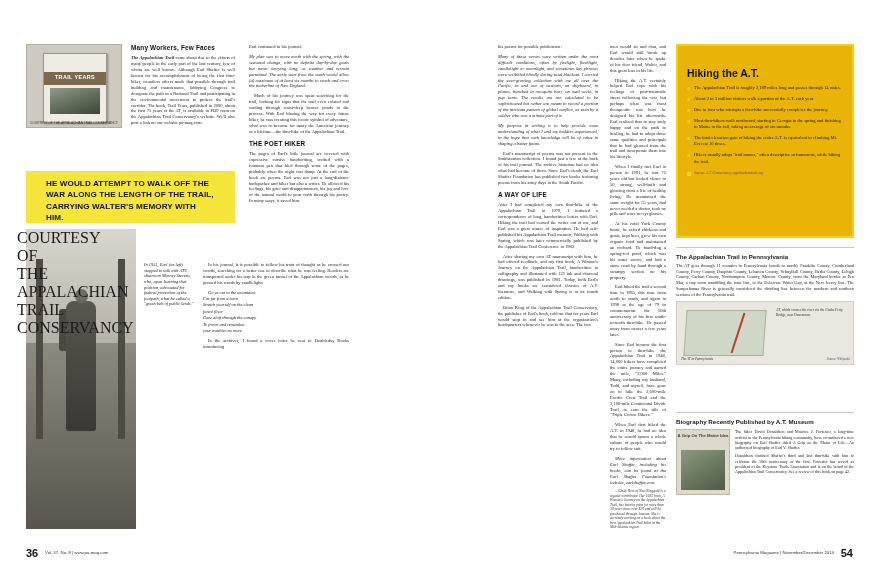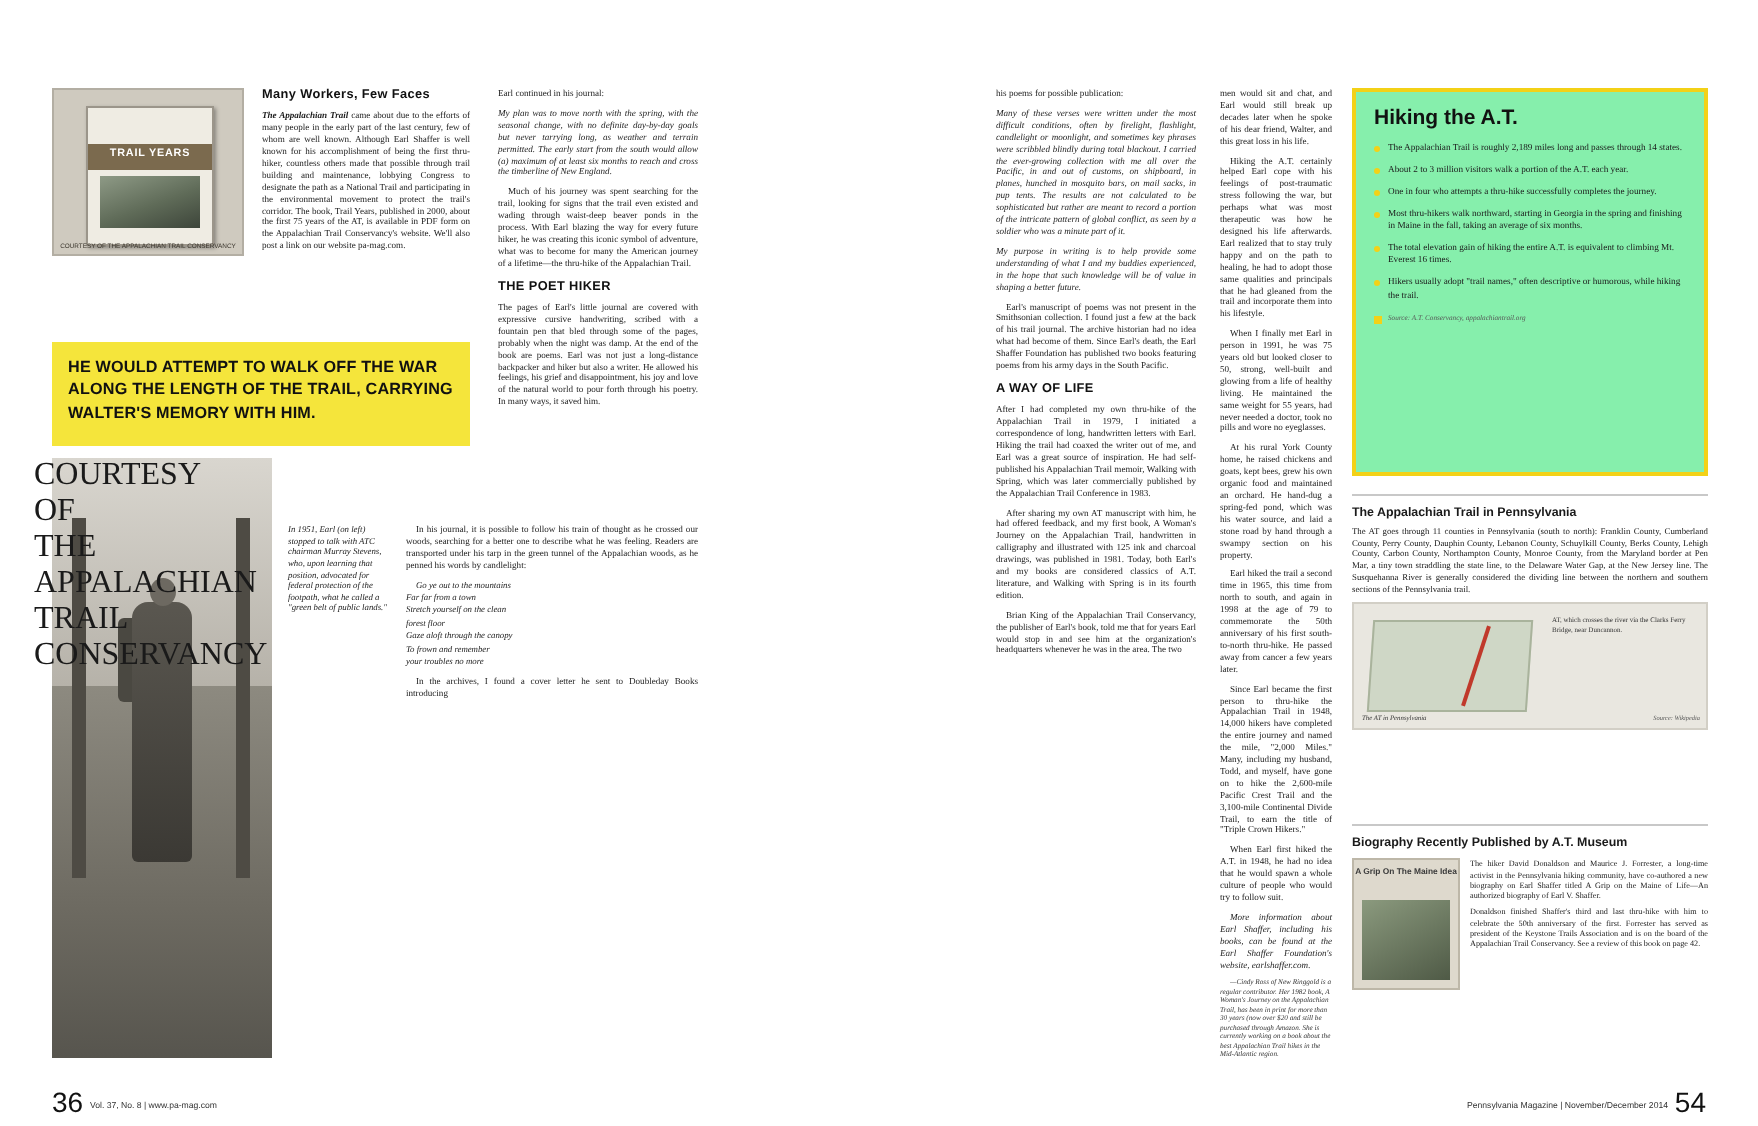--- a/index.html
+++ b/index.html
@@ -51,22 +51,22 @@
     position: absolute;
     bottom: 8px;
     font-family: "Liberation Sans", sans-serif;
     font-size: 4.3px;
     color: #333;
   }
   .folio {
     position: absolute;
     bottom: 4px;
     font-family: "Liberation Sans", sans-serif;
-    font-weight: normal;
-    font-size: 14px;
+    font-weight: bold;
+    font-size: 11px;
     color: #111;
   }
 
   
   #photo-book {
     position: absolute;
     left: 26px;
     top: 44px;
     width: 96px;
     height: 84px;
@@ -118,21 +118,21 @@
 
   
   #quote-band {
     position: absolute;
     left: 26px;
     top: 171px;
     width: 209px;
     height: 52px;
     background: #f5e53b;
     box-sizing: border-box;
-    padding: 7px 8px;
+    padding: 7px 20px;
   }
   #quote-band .qtext {
     font-family: "Liberation Sans", sans-serif;
     font-weight: bold;
     font-size: 8.1px;
     line-height: 1.42;
     color: #111;
     letter-spacing: .1px;
   }
 
@@ -190,22 +190,22 @@
 
   
   #sidebar-hiking {
     position: absolute;
     left: 676px;
     top: 44px;
     width: 178px;
     height: 194px;
     border: 2px solid #f3d117;
     box-sizing: border-box;
-    padding: 7px 9px;
-    background: #86efac;
+    padding: 21px 9px;
+    background: #eab308;
   }
   #sidebar-hiking h3 {
     font-family: "Liberation Sans", sans-serif;
     font-size: 10.5px;
     font-weight: bold;
     margin: 0 0 6px 0;
     color: #111;
   }
   #sidebar-hiking ul {
     margin: 0; padding: 0; list-style: none;

